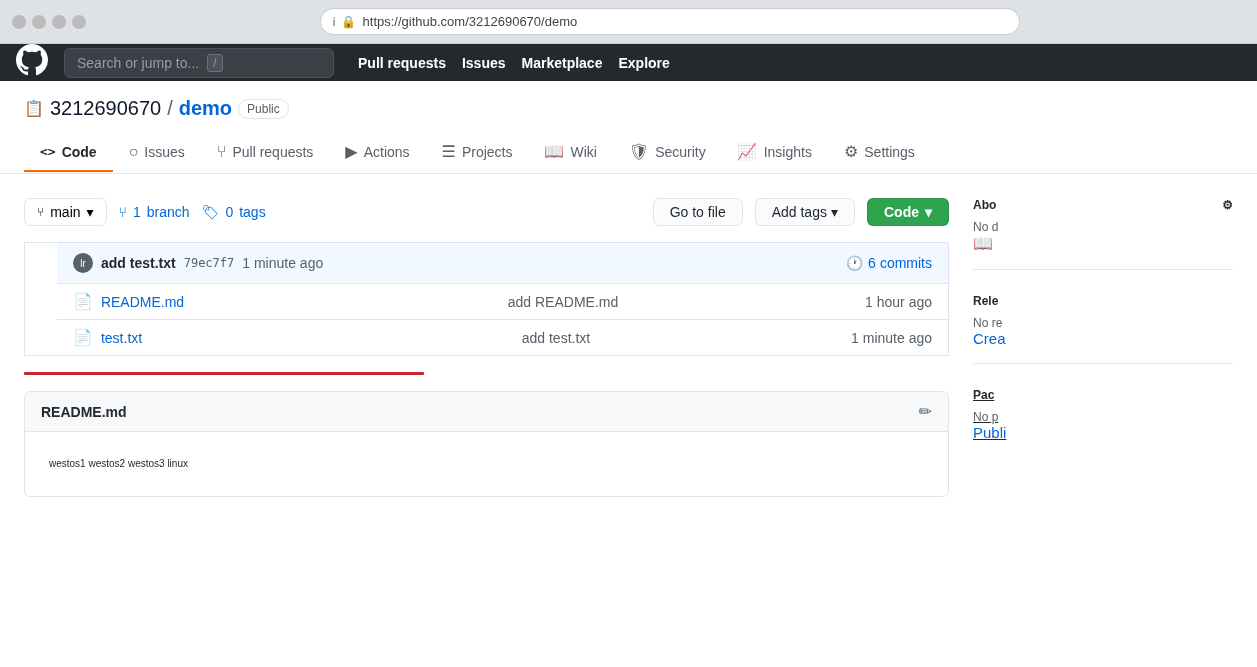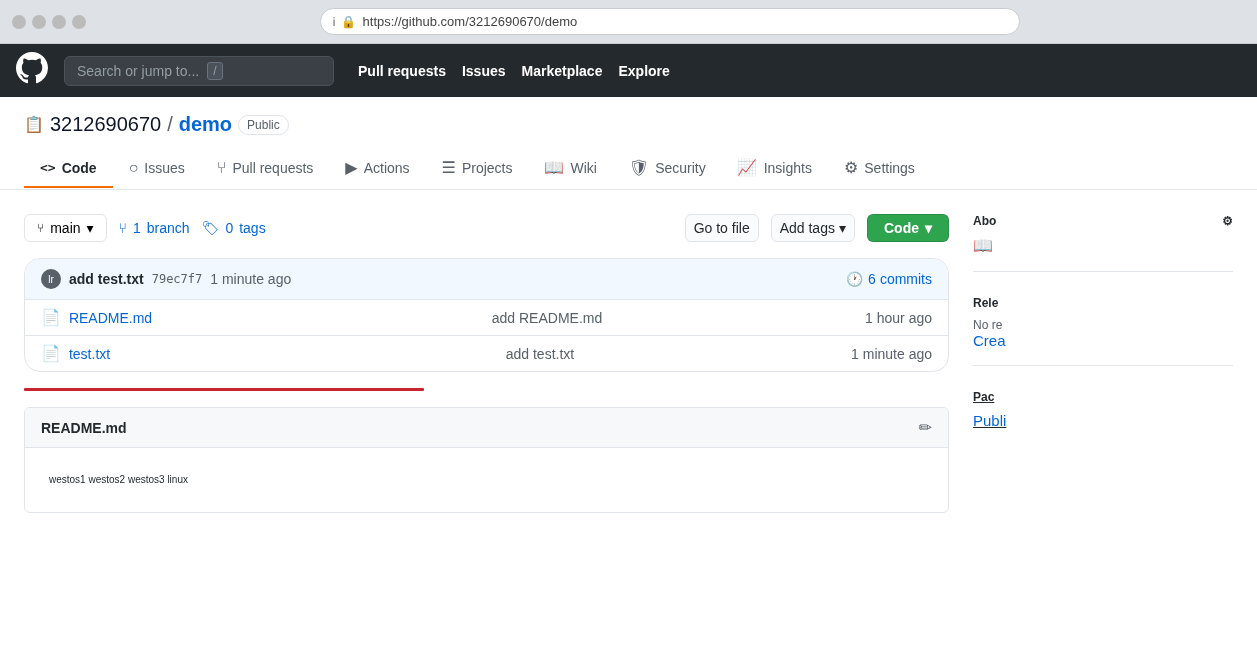--- a/index.html
+++ b/index.html
@@ -11,21 +11,21 @@
     .browser-btn { width: 14px; height: 14px; border-radius: 50%; background: #bbb; border: none; cursor: pointer; font-size: 10px; display: flex; align-items: center; justify-content: center; color: transparent; }
     .browser-btn.back { background: #bbb; }
     .browser-btn.forward { background: #bbb; }
     .browser-btn.refresh { background: #bbb; }
     .browser-btn.home { background: #bbb; }
     .address-bar { flex: 1; background: #fff; border: 1px solid #c8ccd0; border-radius: 20px; padding: 4px 12px; display: flex; align-items: center; gap: 6px; font-size: 13px; color: #444; max-width: 700px; margin: 0 auto; }
     .address-bar .lock-icon { color: #0a8a0a; font-size: 12px; }
     .address-bar .info-icon { color: #666; font-size: 12px; }
 
     
-    .gh-header { background: #24292e; padding: 16px 16px; display: flex; align-items: center; height: 53px; gap: 16px; }
+    .gh-header { background: #24292e; padding: 16px 16px; display: flex; align-items: center; height: 37px; gap: 16px; }
     .gh-logo { color: #fff; font-size: 24px; flex-shrink: 0; }
     .gh-search { background: #3a4046; border: 1px solid #4b5259; border-radius: 6px; color: #959da5; padding: 5px 12px; display: flex; align-items: center; gap: 8px; width: 270px; cursor: text; font-size: 14px; }
     .gh-search .slash-key { background: #4b5259; border: 1px solid #6a737d; border-radius: 3px; padding: 1px 5px; font-size: 12px; color: #959da5; }
     .gh-nav { display: flex; align-items: center; gap: 16px; margin-left: 8px; }
     .gh-nav-item { color: #fff; text-decoration: none; font-size: 14px; font-weight: 600; cursor: pointer; }
 
     
     .repo-header { background: #fff; border-bottom: 1px solid #e1e4e8; padding: 16px 24px 0; }
     .repo-breadcrumb { display: flex; align-items: center; gap: 6px; margin-bottom: 12px; font-size: 20px; }
     .repo-breadcrumb .owner { color: #0f172a; text-decoration: none; font-weight: 400; }
@@ -42,25 +42,25 @@
 
     
     .main-content { padding: 24px; display: flex; gap: 24px; max-width: 1257px; }
     .repo-content { flex: 1; min-width: 0; }
 
     
     .file-bar { display: flex; align-items: center; gap: 12px; margin-bottom: 16px; }
     .branch-selector { display: flex; align-items: center; gap: 6px; border: 1px solid #e1e4e8; border-radius: 6px; padding: 5px 12px; font-size: 14px; cursor: pointer; background: #fff; font-weight: 500; }
     .branch-info { display: flex; align-items: center; gap: 6px; font-size: 14px; color: #0366d6; cursor: pointer; }
     .branch-spacer { flex: 1; }
-    .action-btn { border: 1px solid #e1e4e8; border-radius: 6px; padding: 5px 8px; font-size: 14px; cursor: pointer; background: #fafbfc; color: #24292e; font-weight: 500; display: flex; align-items: center; gap: 4px; }
+    .action-btn { border: 1px solid #e1e4e8; border-radius: 6px; padding: 5px 16px; font-size: 14px; cursor: pointer; background: #fafbfc; color: #24292e; font-weight: 500; display: flex; align-items: center; gap: 4px; }
     .code-btn { background: #2ea44f; color: #fff; border: 1px solid rgba(27,31,35,.15); border-radius: 6px; padding: 5px 16px; font-size: 14px; cursor: pointer; font-weight: 600; display: flex; align-items: center; gap: 6px; }
 
     
-    .file-table { border: 1px solid #e1e4e8; border-radius: 16px; overflow: hidden; margin-bottom: 16px; }
+    .file-table { border: 1px solid #e1e4e8; border-radius: 0; overflow: hidden; margin-bottom: 16px; padding-left: 32px; }
     .commit-bar { background: #f1f8ff; border-bottom: 1px solid #e1e4e8; padding: 10px 16px; display: flex; align-items: center; gap: 8px; font-size: 14px; }
     .commit-bar .avatar { width: 20px; height: 20px; border-radius: 50%; background: #586069; display: flex; align-items: center; justify-content: center; color: #fff; font-size: 10px; }
     .commit-bar .commit-msg { font-weight: 600; color: #24292e; }
     .commit-bar .commit-hash { color: #586069; font-family: monospace; font-size: 12px; }
     .commit-bar .commit-time { color: #586069; }
     .commit-bar .commit-spacer { flex: 1; }
     .commit-bar .commits-link { color: #0366d6; display: flex; align-items: center; gap: 4px; font-size: 14px; cursor: pointer; }
 
     .file-row { display: flex; align-items: center; padding: 8px 16px; border-bottom: 1px solid #e1e4e8; font-size: 14px; }
     .file-row:last-child { border-bottom: none; }
@@ -244,29 +244,31 @@
     </div>
 
   </div>
 
   <aside class="sidebar">
     <div class="sidebar-section">
       <div class="sidebar-heading">
         <span>Abo</span>
         <span>⚙</span>
       </div>
+      <p class="sidebar-text">No d</p>
       <span class="sidebar-book-icon">📖</span>
     </div>
     <div class="sidebar-section">
       <div class="sidebar-heading">
         <span>Rele</span>
       </div>
       <p class="sidebar-text">No re</p>
       <a class="sidebar-link">Crea</a>
     </div>
     <div class="sidebar-section">
       <div class="sidebar-heading">
         <span>Pac</span>
       </div>
+      <p class="sidebar-text">No p</p>
       <a class="sidebar-link">Publi</a>
     </div>
   </aside>
 </div>
 
 </body></html>

